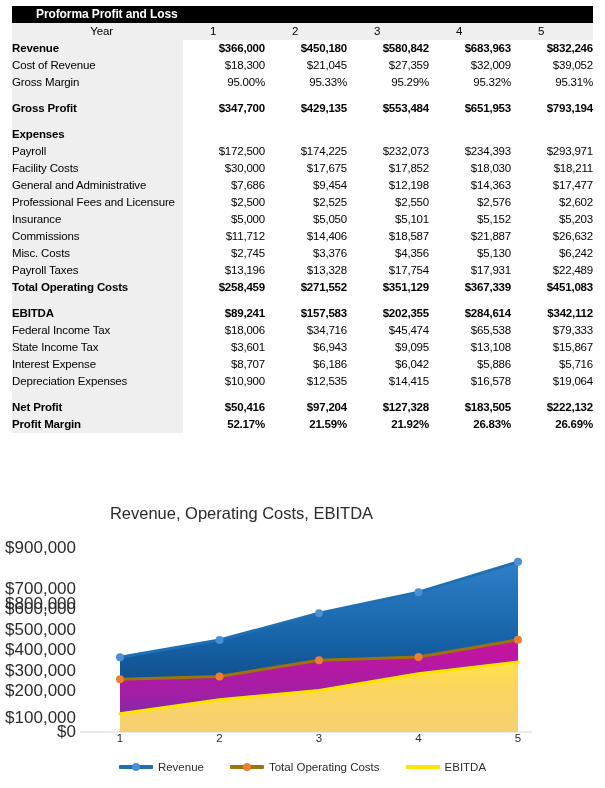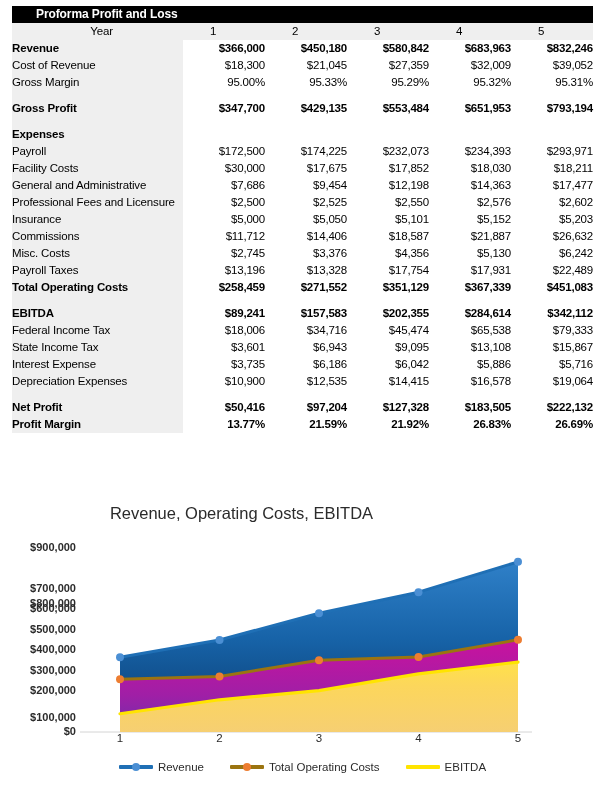--- a/index.html
+++ b/index.html
@@ -102,25 +102,24 @@
     width: 483px;
     text-align: center;
     font-size: 16.5px;
     color: #2b2b2b;
     font-family: "Liberation Sans", sans-serif;
   }
   .ylabel {
     position: absolute;
     right: 529px;
     text-align: center;
-    font-size: 11px;
+    font-size: 17px;
     color: #2b2b2b;
     white-space: nowrap;
     line-height: 11px;
-    font-weight: bold;
   }
   .xlabel {
     position: absolute;
     top: 236px;
     width: 30px;
     text-align: center;
     font-size: 11.5px;
     color: #2b2b2b;
   }
   .legend {
@@ -343,21 +342,21 @@
         <tr class="">
           <td class="lbl">State Income Tax</td>
           <td class="val">$3,601</td>
           <td class="val">$6,943</td>
           <td class="val">$9,095</td>
           <td class="val">$13,108</td>
           <td class="val">$15,867</td>
         </tr>
         <tr class="">
           <td class="lbl">Interest Expense</td>
-          <td class="val">$3,735</td>
+          <td class="val">$8,707</td>
           <td class="val">$6,186</td>
           <td class="val">$6,042</td>
           <td class="val">$5,886</td>
           <td class="val">$5,716</td>
         </tr>
         <tr class="">
           <td class="lbl">Depreciation Expenses</td>
           <td class="val">$10,900</td>
           <td class="val">$12,535</td>
           <td class="val">$14,415</td>
@@ -375,21 +374,21 @@
         <tr class="bold">
           <td class="lbl">Net Profit</td>
           <td class="val">$50,416</td>
           <td class="val">$97,204</td>
           <td class="val">$127,328</td>
           <td class="val">$183,505</td>
           <td class="val">$222,132</td>
         </tr>
         <tr class="bold">
           <td class="lbl">Profit Margin</td>
-          <td class="val">13.77%</td>
+          <td class="val">52.17%</td>
           <td class="val">21.59%</td>
           <td class="val">21.92%</td>
           <td class="val">26.83%</td>
           <td class="val">26.69%</td>
         </tr>
       </tbody>
   </table>
 </div>
 
 <div id="chart">

